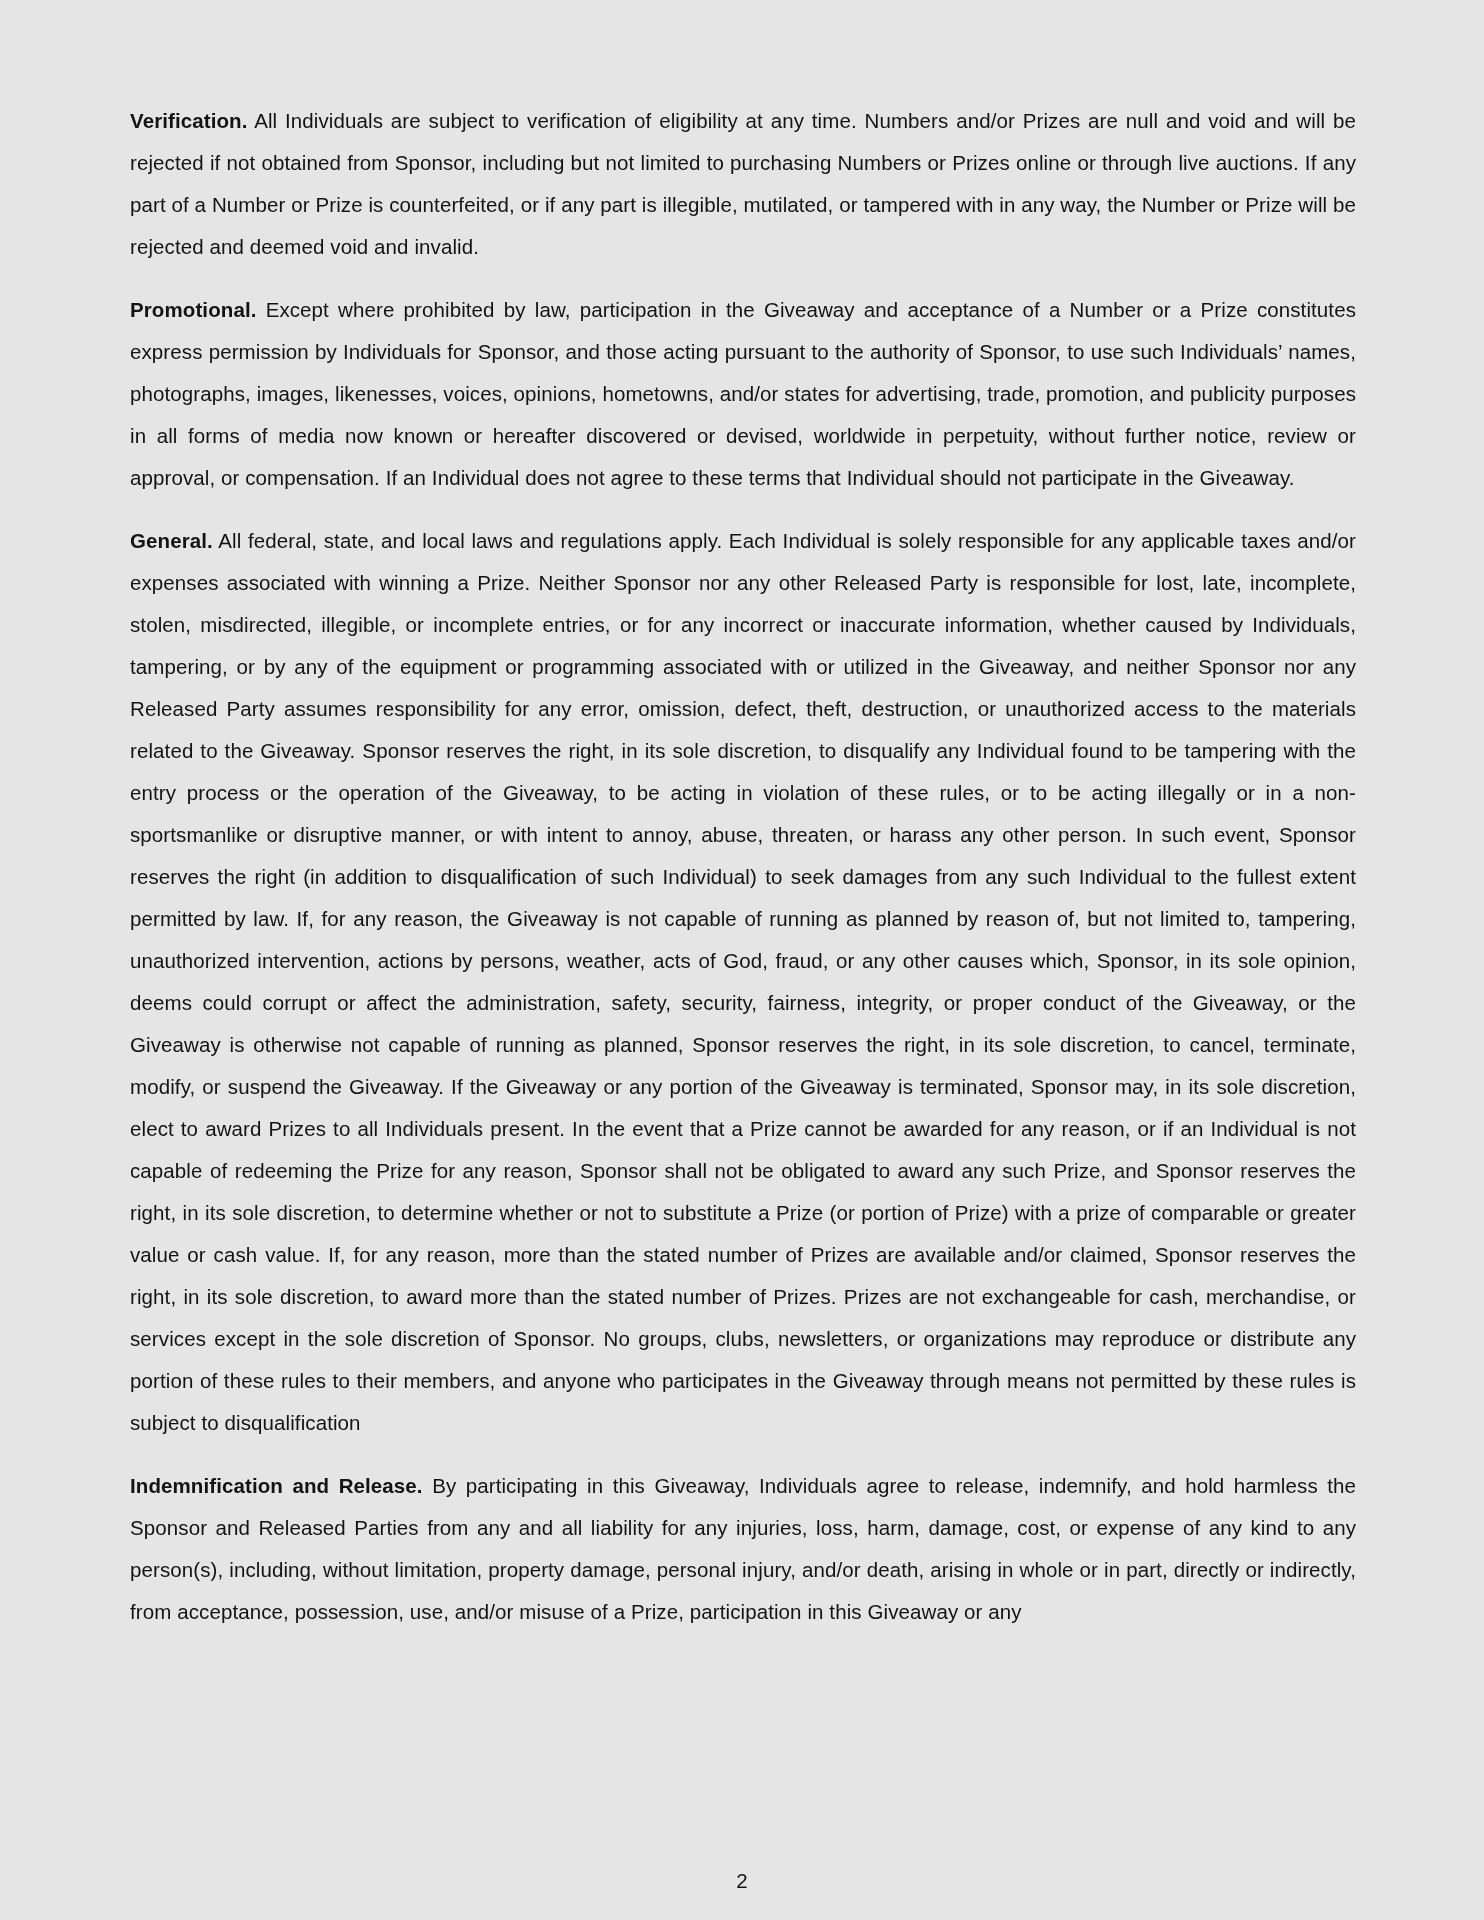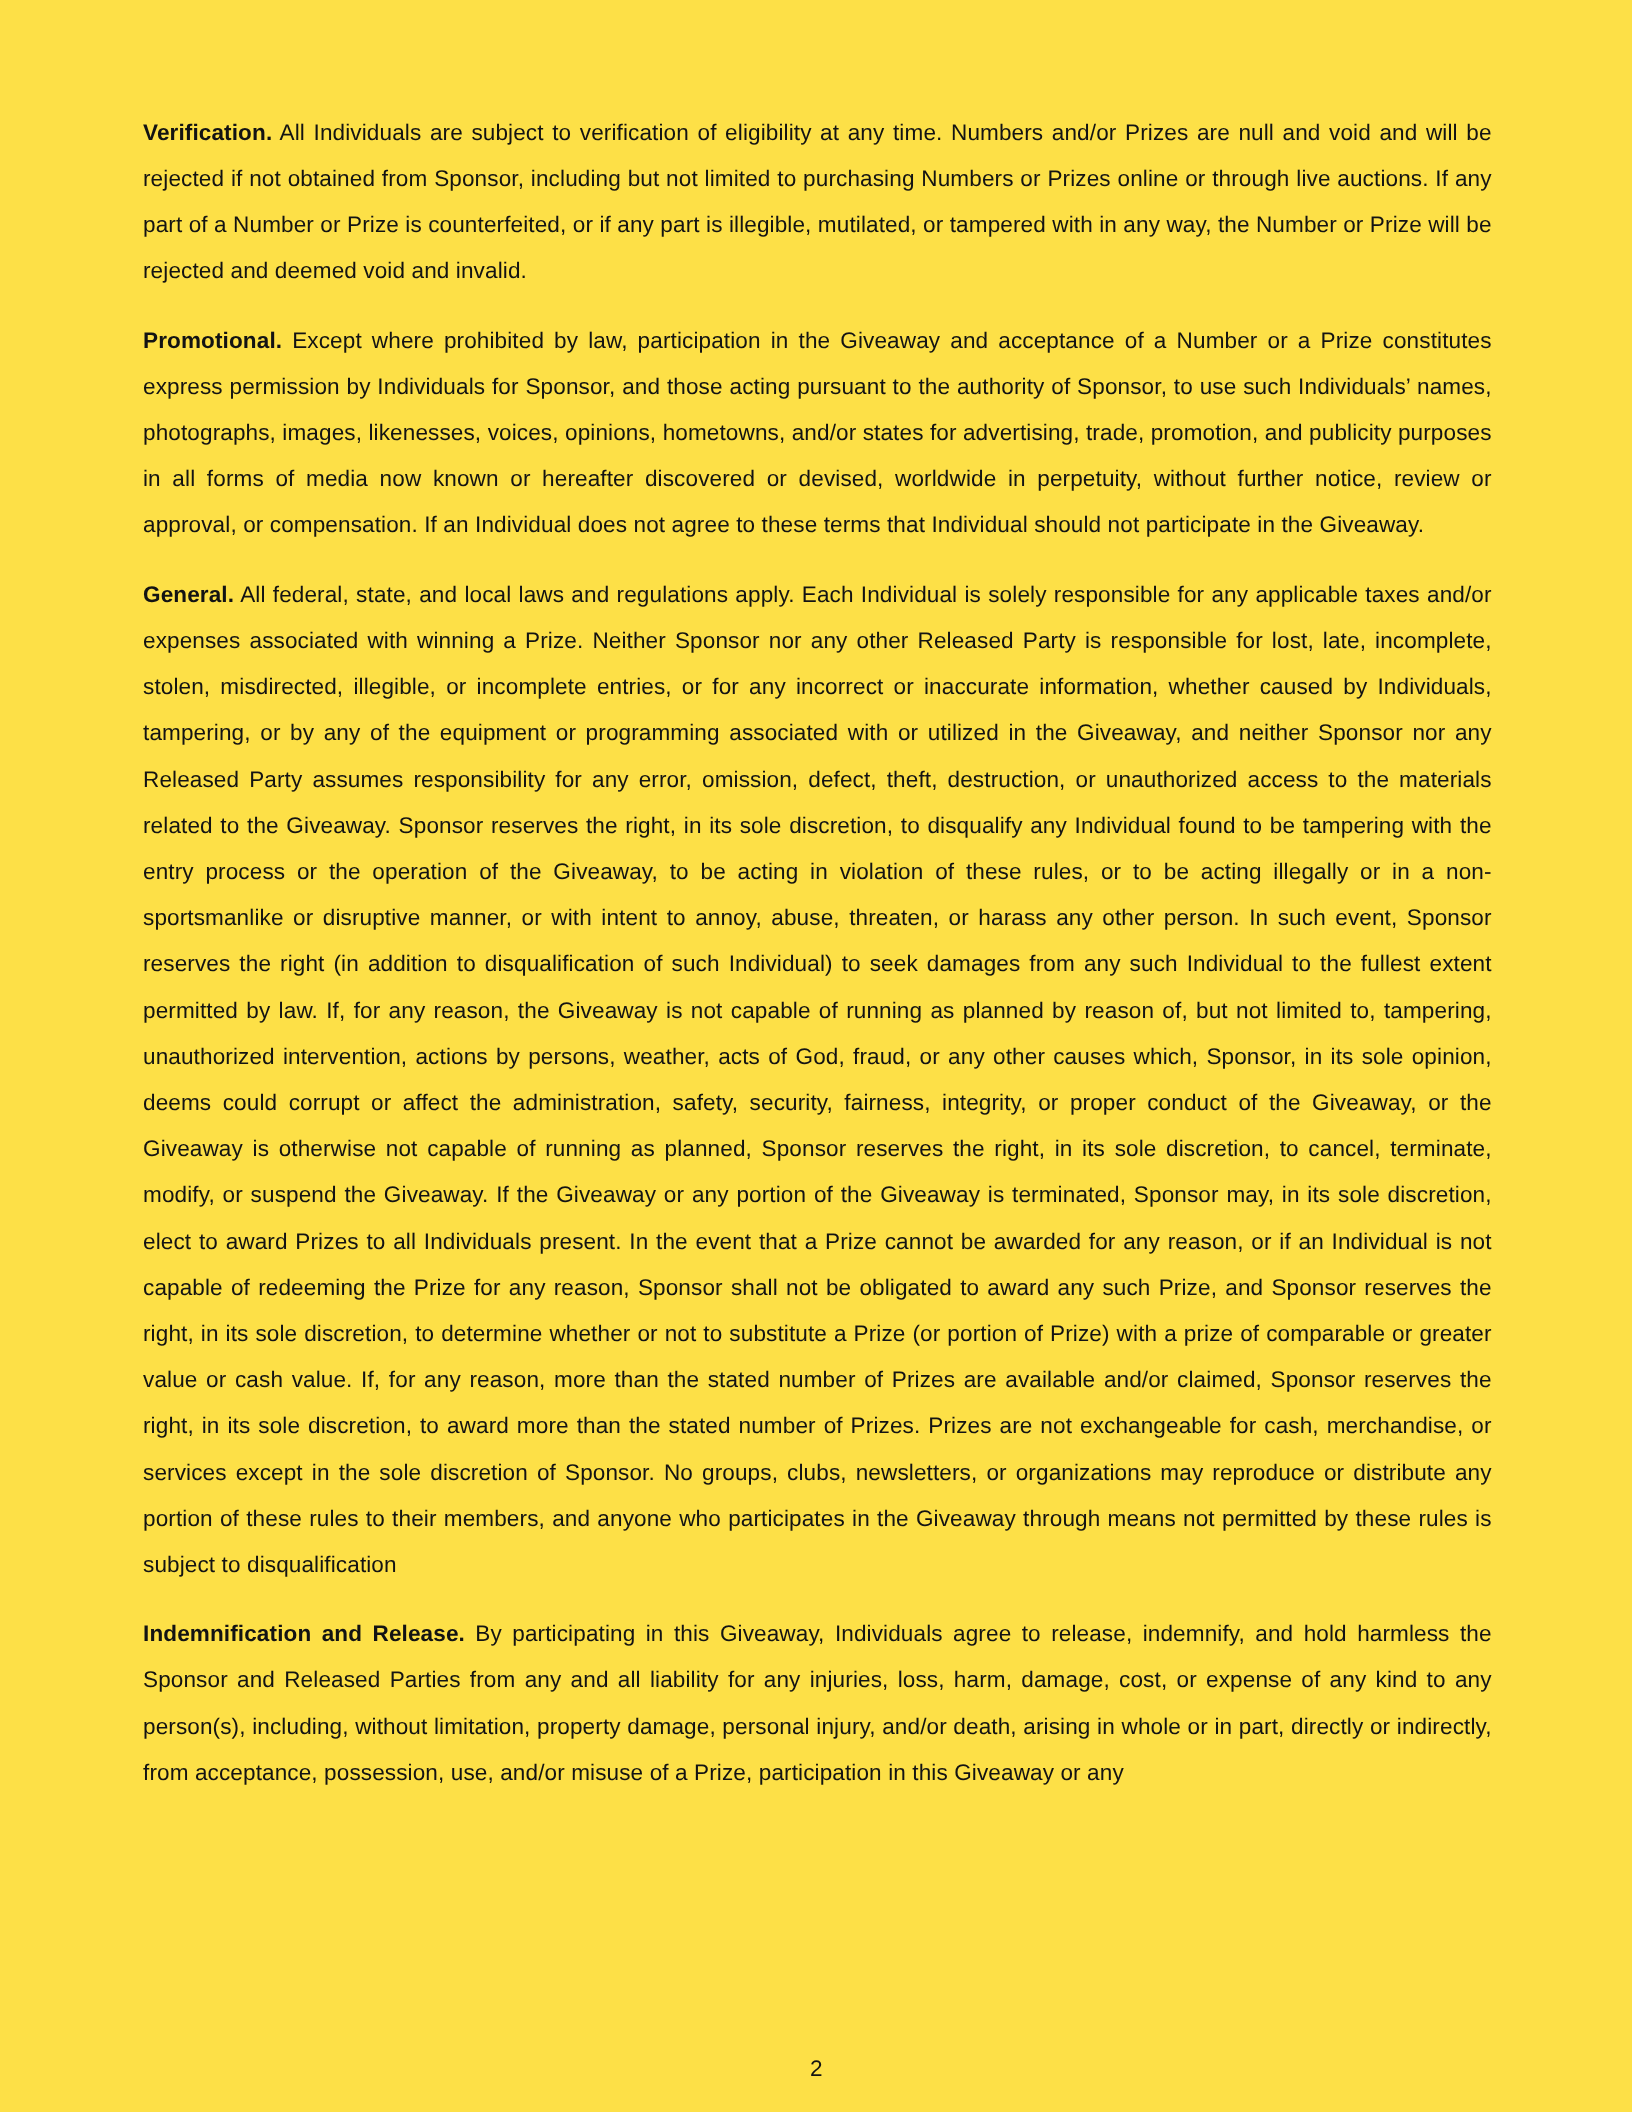--- a/index.html
+++ b/index.html
@@ -4,21 +4,21 @@
 <style>
   html, body {
     margin: 0;
     padding: 0;
     background: #ffffff;
   }
   .page {
     position: relative;
     width: 1484px;
     height: 1920px;
-    background: #fde047;
+    background: #e5e5e5;
     font-family: "Liberation Sans", sans-serif;
     color: #131313;
     box-sizing: border-box;
     overflow: hidden;
   }
   .content {
     position: absolute;
     top: 100px;
     left: 130px;
     right: 128px;

